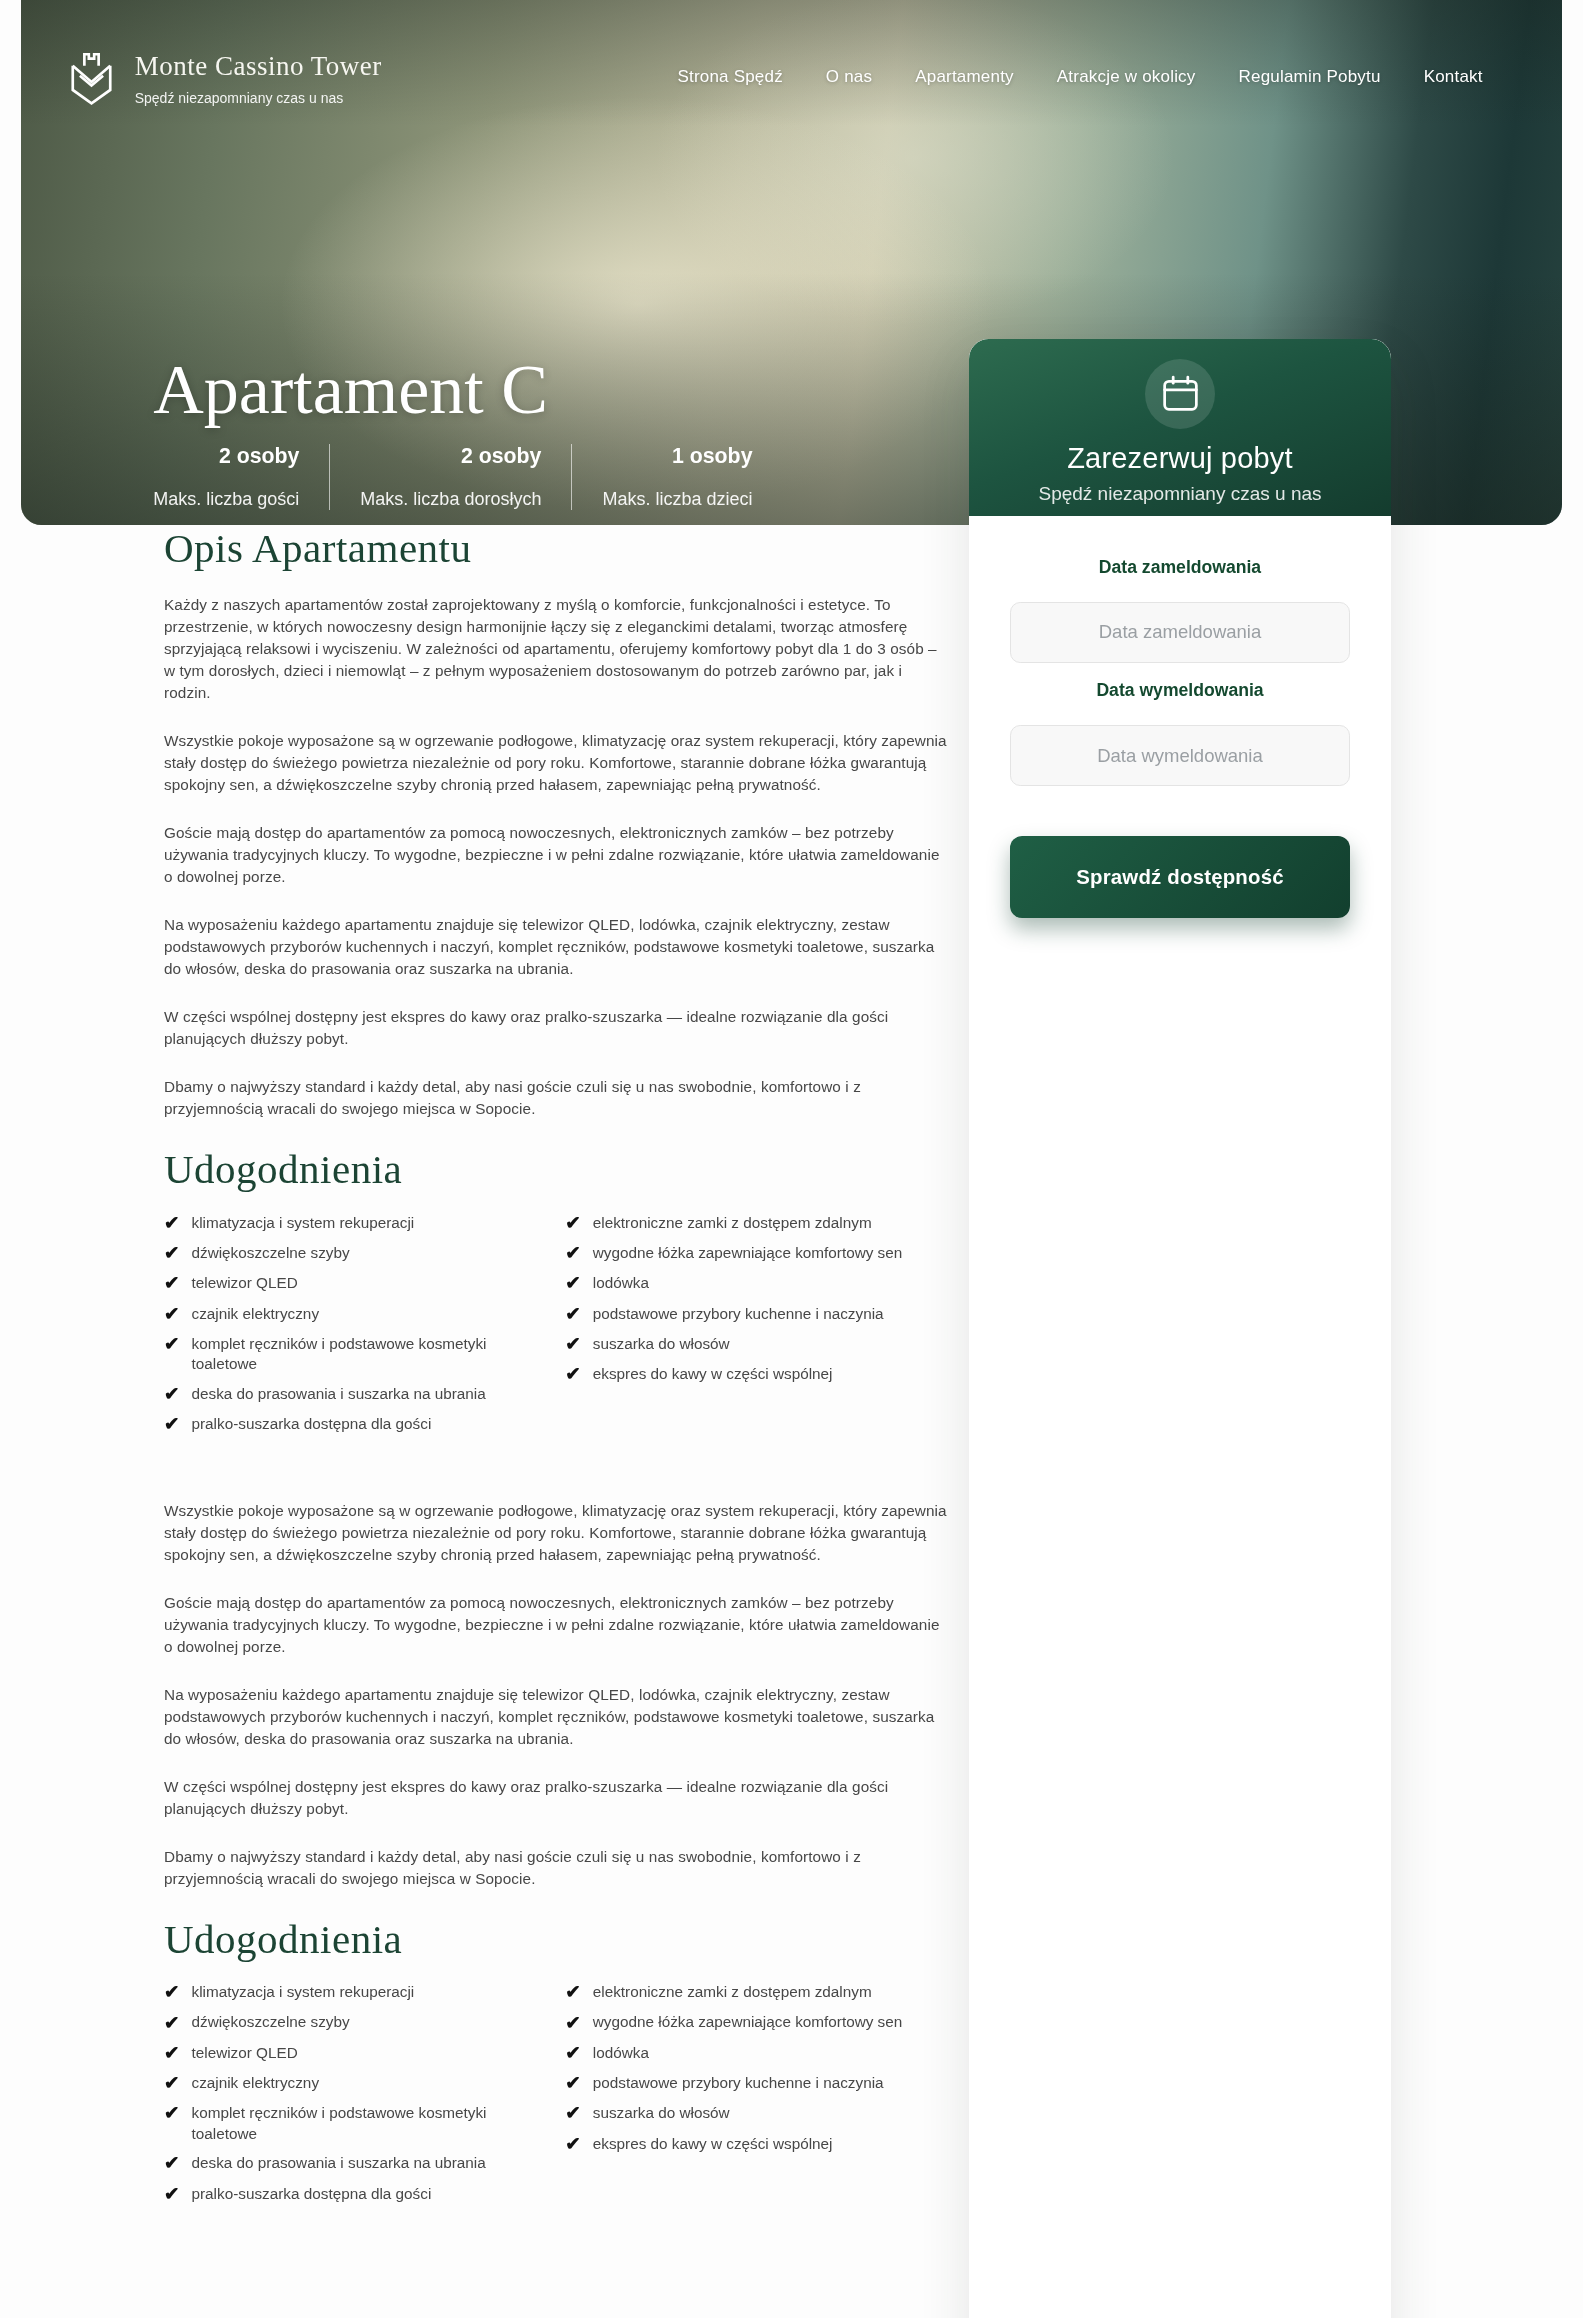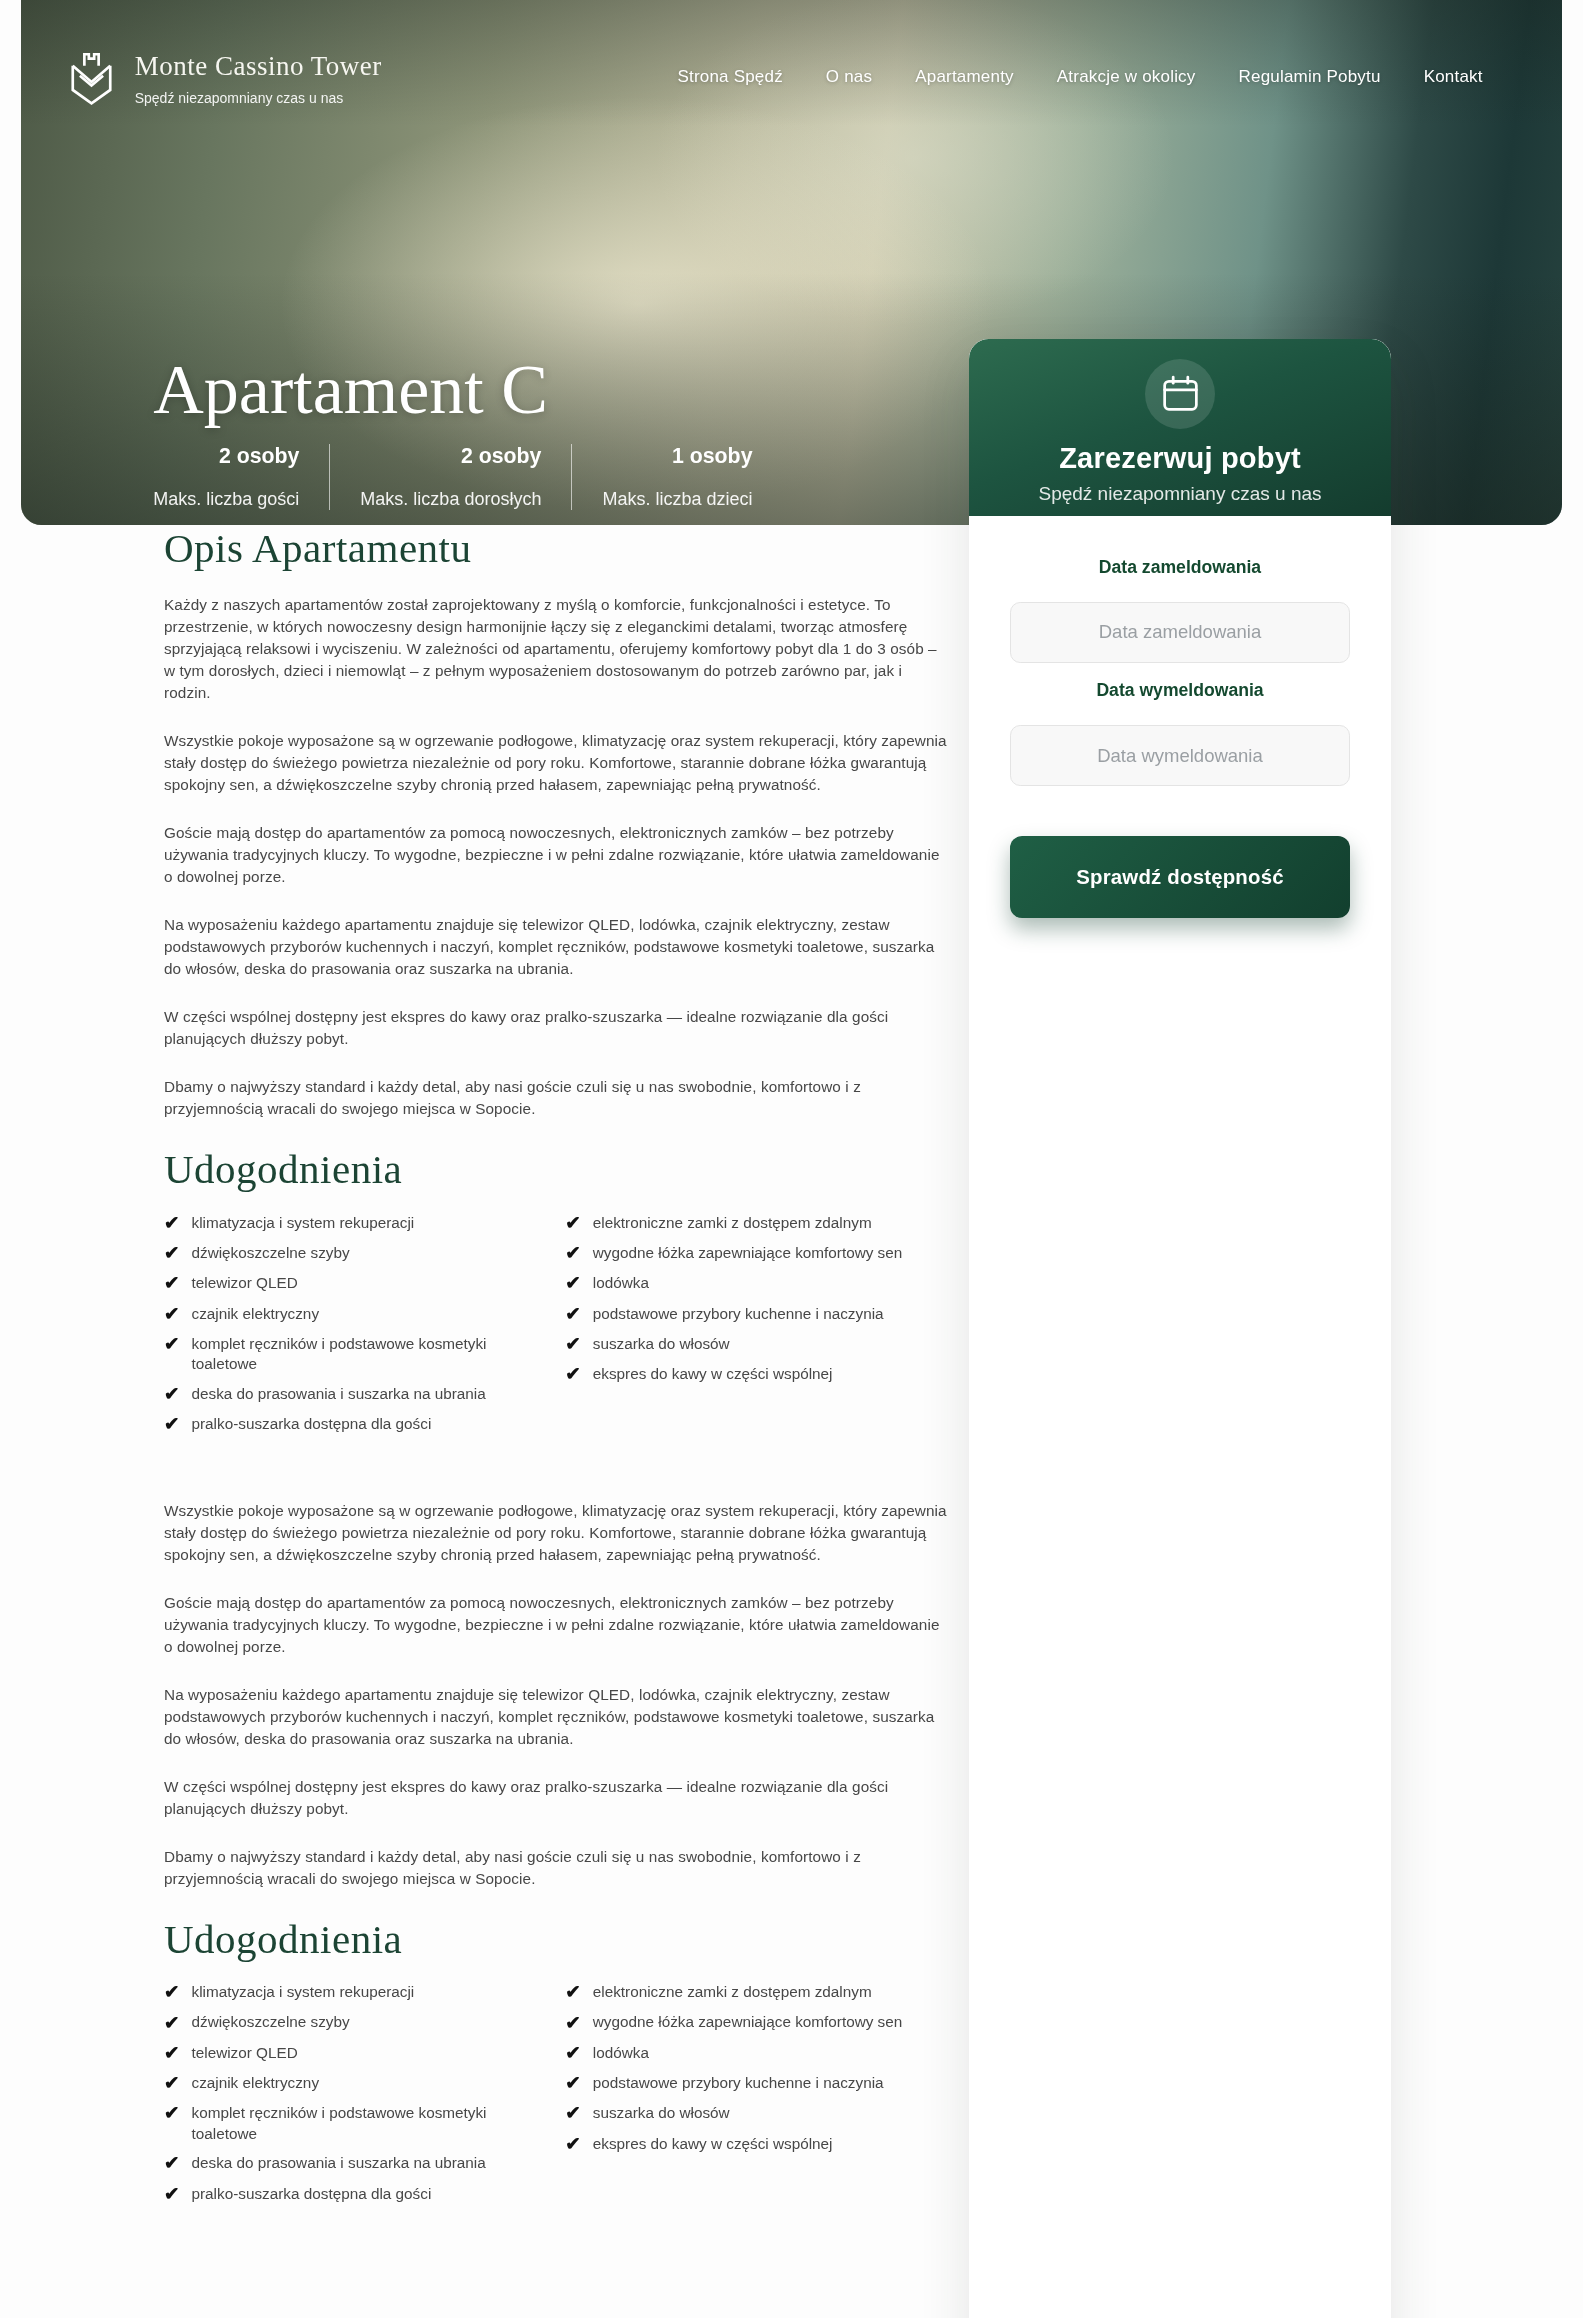--- a/index.html
+++ b/index.html
@@ -40,21 +40,21 @@
 
   
   .booking-card { position:absolute; left:969px; top:339px; width:422px; height:2453px;
                   background:#ffffff; border-radius:19.5px; box-shadow:0 23px 51px rgba(40,50,45,.12);
                   overflow:hidden; z-index:5; }
   .booking-head { height:177px; border-radius:19.5px 19.5px 0 0; position:relative;
     background:linear-gradient(160deg,#2d6b4f 0%, #1d5440 45%, #143c2e 100%);
     display:flex; flex-direction:column; align-items:center; }
   .booking-icon-wrap { margin-top:19.5px; width:70px; height:70px; border-radius:50%;
     background:rgba(255,255,255,.13); display:flex; align-items:center; justify-content:center; }
-  .booking-title { color:#ffffff; font-size:29px; font-weight:700; margin-top:13px; letter-spacing:0.2px; }
+  .booking-title { color:#ffffff; font-size:29px; font-weight:400; margin-top:13px; letter-spacing:0.2px; }
   .booking-subtitle { color:rgba(255,255,255,.88); font-size:19px; font-weight:300; margin-top:8.3px; }
   .booking-body { padding:23px 41px 0; text-align:center; }
   .field-label { color:#14492f; font-size:17.6px; font-weight:700; margin-top:17.6px; }
   .field-input { margin-top:24px; width:100%; height:61px; background:#f8f8f8;
     border:0.9px solid #e4e4e4; border-radius:10.2px; font-size:18.5px; color:#333;
     text-align:center; font-family:"Liberation Sans", sans-serif; outline:none; }
   .field-input::placeholder { color:#9a9fa3; font-weight:300; }
   .check-btn { margin-top:50px; width:100%; height:82px; border:none; border-radius:12px;
     background:linear-gradient(135deg,#1f5f45 0%, #123f2e 100%); color:#ffffff;
     font-size:20.4px; font-weight:700; font-family:"Liberation Sans", sans-serif;

